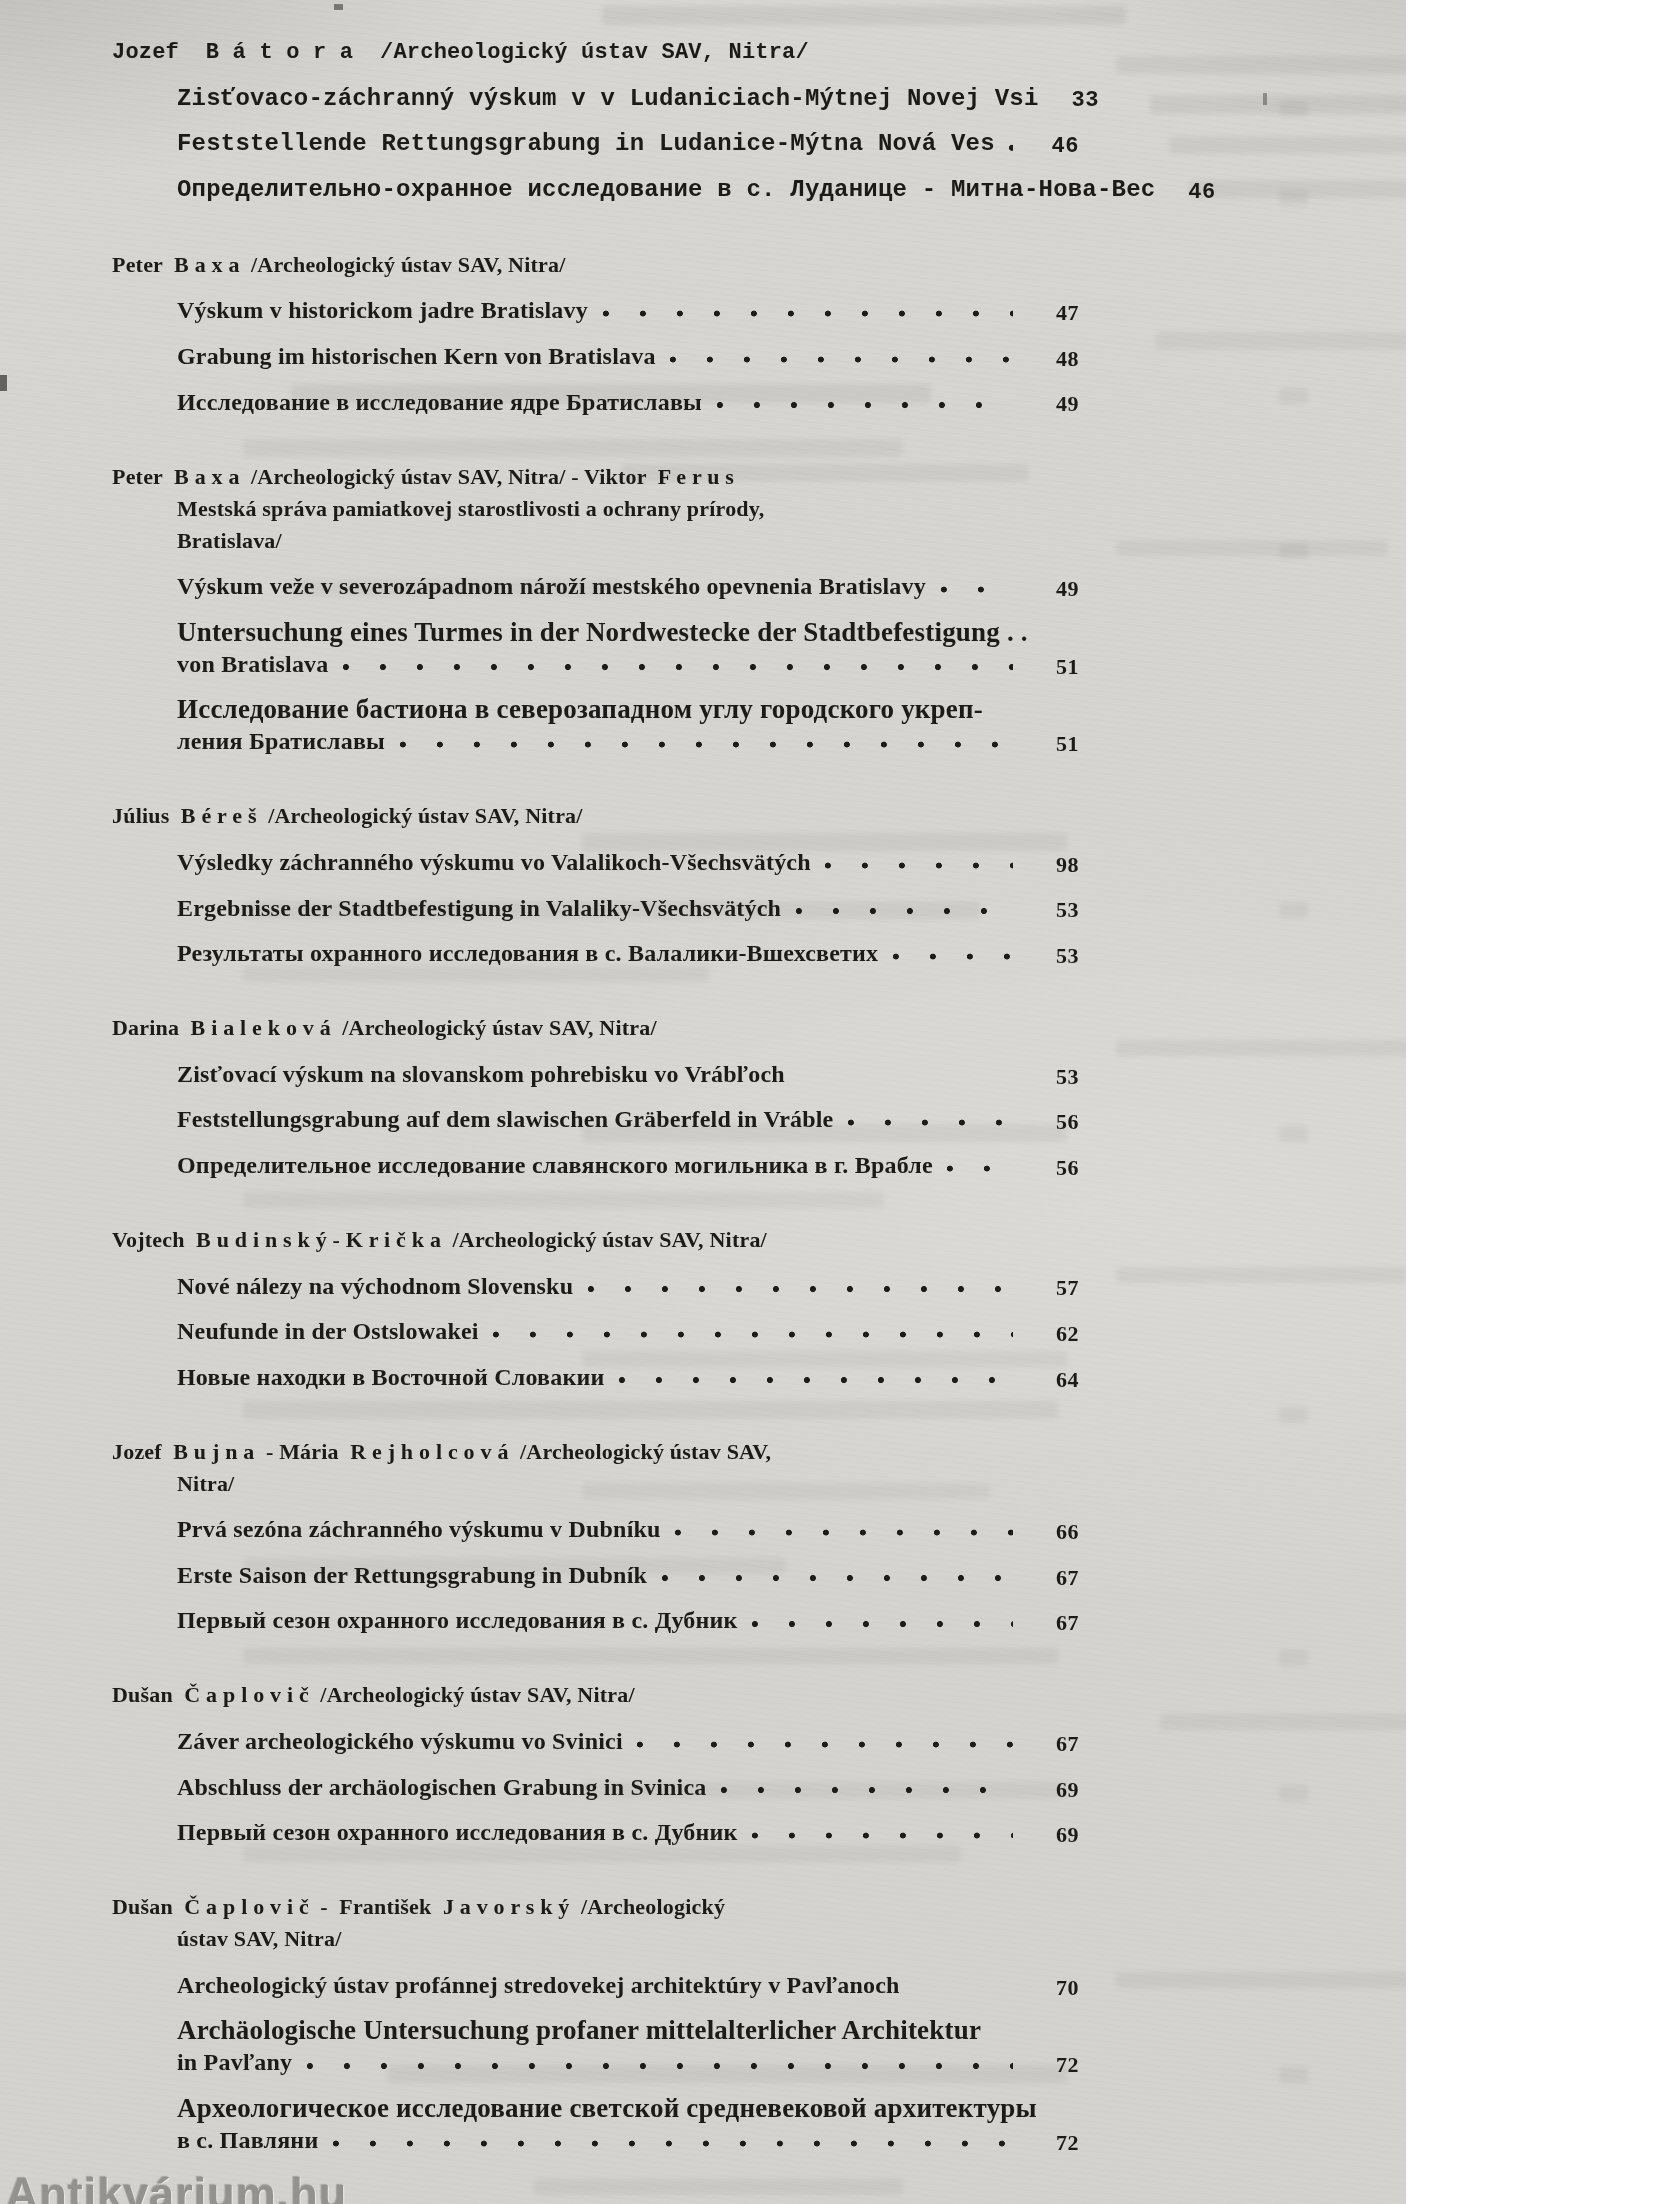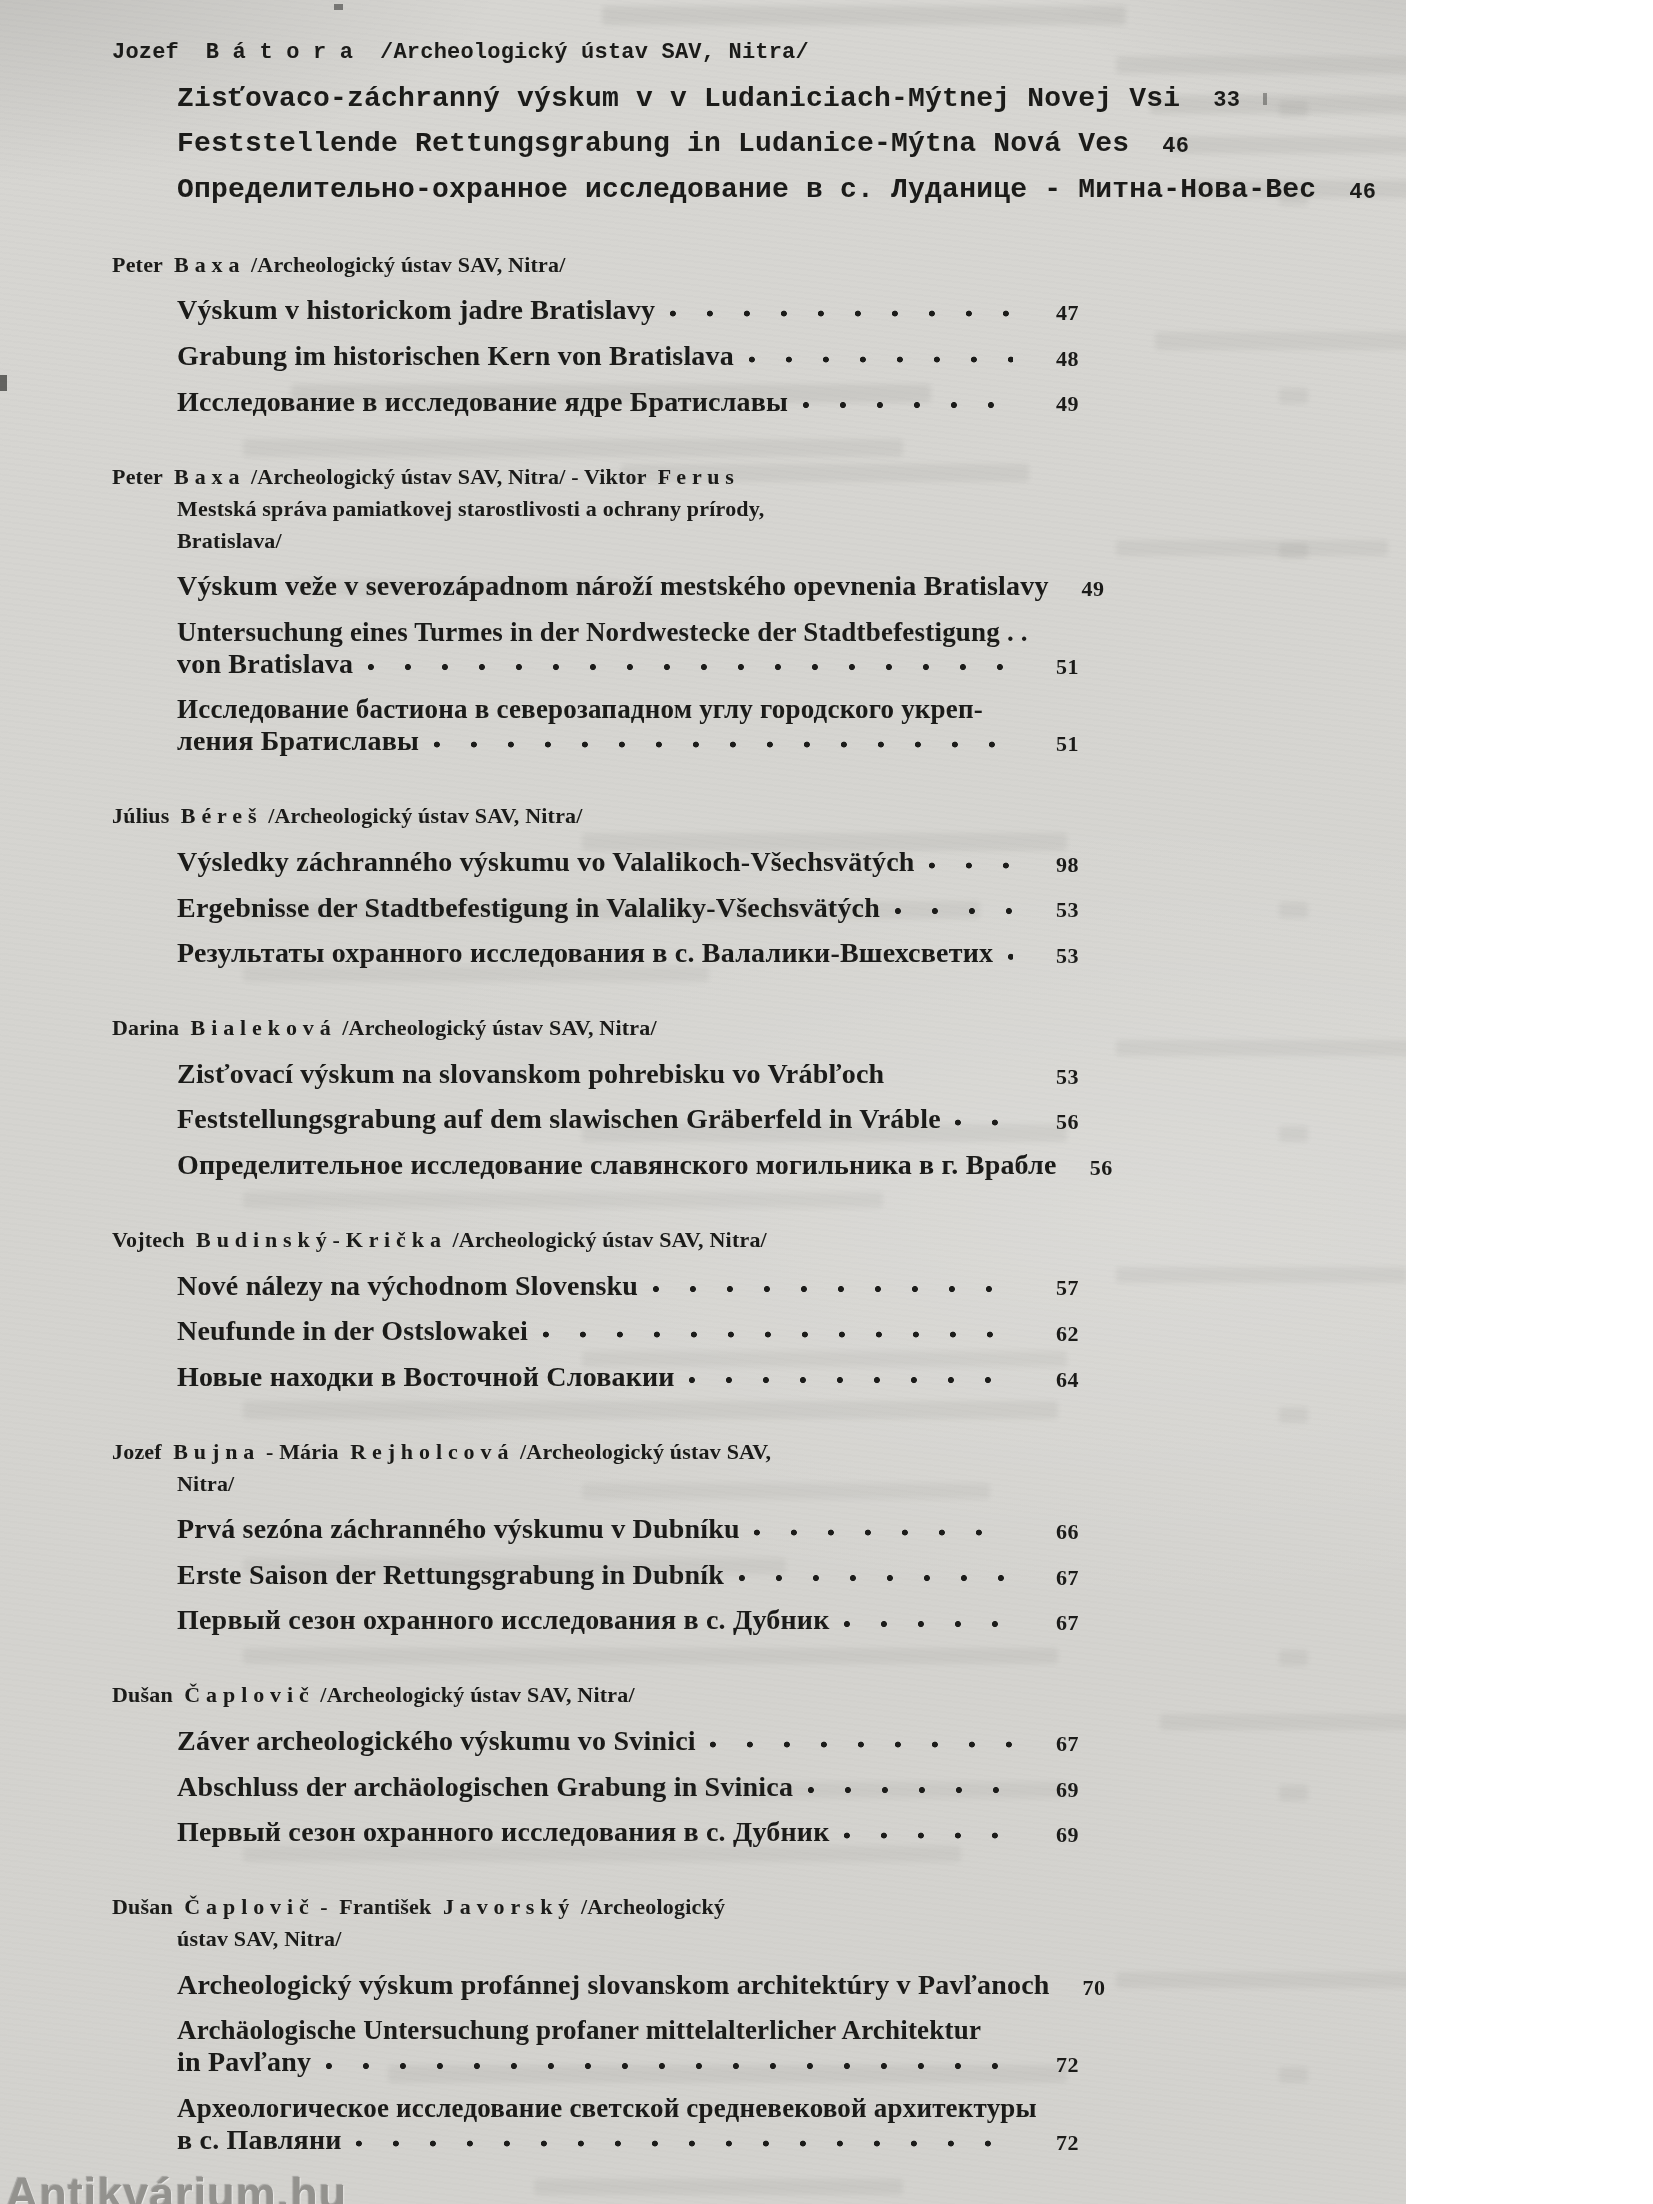--- a/index.html
+++ b/index.html
@@ -16,21 +16,21 @@
   .toc{position:absolute;left:0;top:0;width:1654px;padding:37px 0 0 112px;box-sizing:border-box;}
   .section{margin:0;}
   .section + .section{margin-top:43px;font-family:Liberation Serif, serif;}
   .author,.author-cont{font-size:22px;font-weight:700;line-height:32px;white-space:pre;
                        letter-spacing:0.2px;}
   .author-cont{padding-left:65px;}
   .entries{width:902px;margin-left:65px;}
   .entry{margin-top:13.6px;}
   .entry-line{font-size:27px;font-weight:700;line-height:32px;white-space:pre;letter-spacing:0.2px;}
   .entry-row{display:flex;line-height:32px;}
-  .entry-text{font-size:28px;font-weight:700;white-space:pre;letter-spacing:0.2px;}
+  .entry-text{font-size:24px;font-weight:700;white-space:pre;letter-spacing:0.2px;}
   .leader{flex:1 1 auto;height:15.5px;align-self:flex-end;margin:0 19.4px 4.9px 13.6px;}
   .leader.dots{background-image:radial-gradient(circle at 3.9px 7.8px,#1c1c1a 2.6px,rgba(0,0,0,0) 3.4px);
                background-size:37px 15.5px;background-repeat:repeat-x;}
   .page-num{font-size:22px;font-weight:700;width:47px;text-align:right;position:relative;top:2.9px;
             letter-spacing:0.5px;}
   .ghost{position:absolute;background:#5f5f5b;border-radius:3.9px;filter:blur(2.4px);}
   .speck{position:absolute;background:#3c3c3a;}
   .watermark{position:absolute;left:5.8px;top:2168px;font-family:"Liberation Sans",sans-serif;
              font-weight:700;font-size:45px;letter-spacing:1px;color:#93928e;
              text-shadow:1px 1px 1px rgba(255,255,255,.55), -1px -1px 1px rgba(0,0,0,.22);}
@@ -297,21 +297,21 @@
             </div>
           </div>
         </div>
       </div>
       <div class="section">
         <div class="author">Dušan  Č a p l o v i č  -  František  J a v o r s k ý  /Archeologický</div>
         <div class="author-cont">ústav SAV, Nitra/</div>
         <div class="entries">
           <div class="entry">
             <div class="entry-row">
-              <span class="entry-text">Archeologický výskum profánnej slovanskom architektúry v Pavľanoch</span>
+              <span class="entry-text">Archeologický ústav profánnej stredovekej architektúry v Pavľanoch</span>
               <span class="leader"></span>
               <span class="page-num">70</span>
             </div>
           </div>
           <div class="entry">
             <div class="entry-line">Archäologische Untersuchung profaner mittelalterlicher Architektur</div>
             <div class="entry-row">
               <span class="entry-text">in Pavľany</span>
               <span class="leader dots"></span>
               <span class="page-num">72</span>

